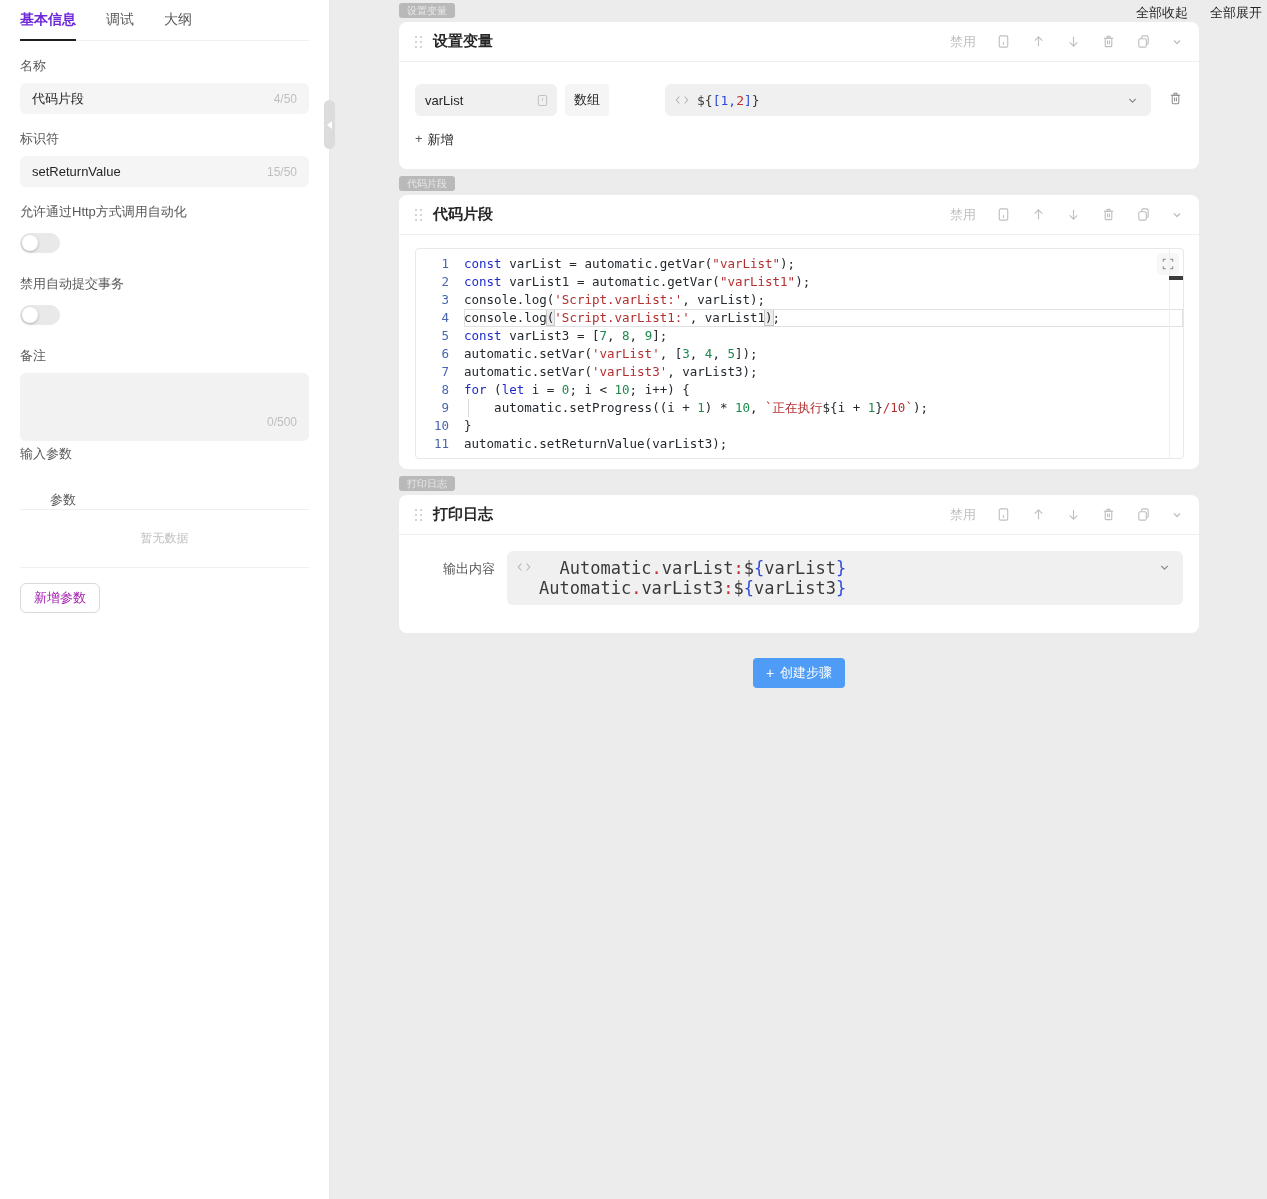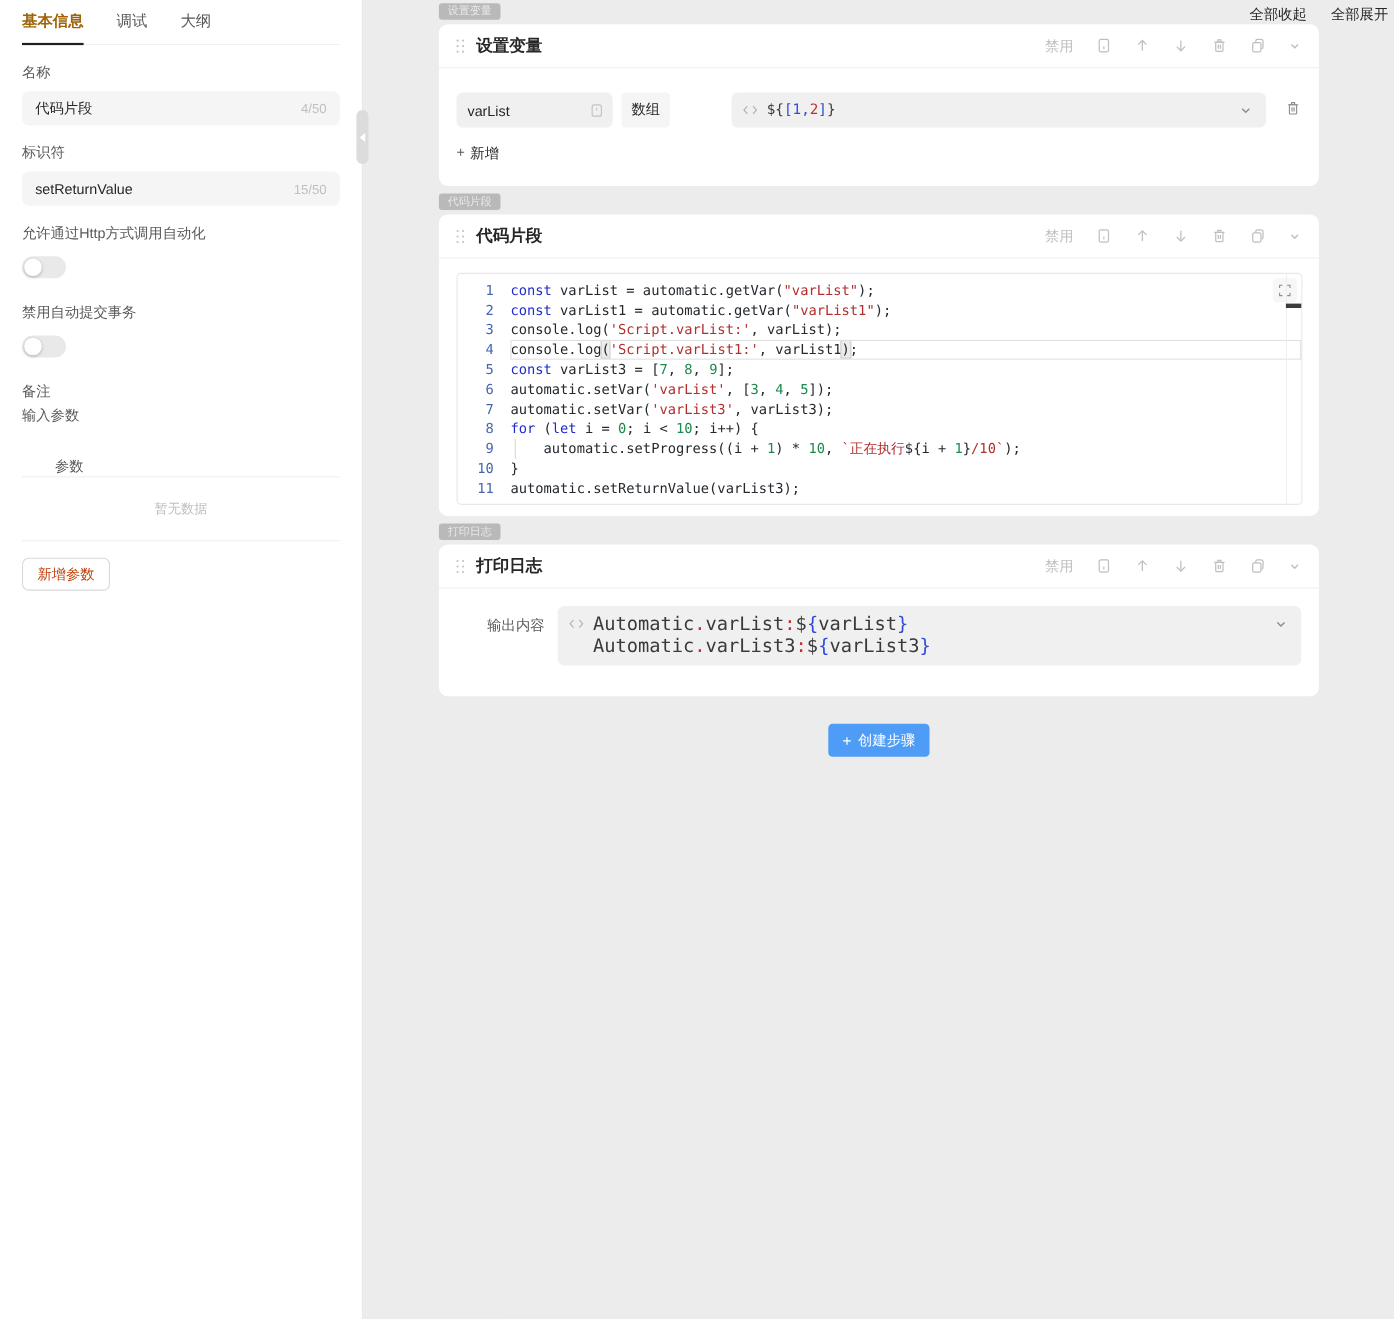--- a/index.html
+++ b/index.html
@@ -5,37 +5,37 @@
   * { margin:0; padding:0; box-sizing:border-box; }
   html,body { background:#ececec; }
   .app { position:relative; width:1267px; height:1199px; background:#ececec;
          font-family:"Liberation Sans", sans-serif; display:flex; overflow:hidden; }
 
   
   .sidebar { width:330px; flex-shrink:0; background:#fff; border-right:1px solid #e8e8e8;
              padding:0 20px; }
   .tabs { display:flex; gap:30px; padding-top:11px; border-bottom:1px solid #f0f0f0; }
   .tab { font-size:14px; color:#595959; padding-bottom:10px; cursor:pointer; }
-  .tab.active { color:#a16207; font-weight:bold; border-bottom:2px solid #1f1f1f; margin-bottom:-1px; }
+  .tab.active { color:#6d28d9; font-weight:bold; border-bottom:2px solid #1f1f1f; margin-bottom:-1px; }
   .f-label { margin-top:16px; font-size:13px; color:#595959; }
   .input { height:31px; background:#f5f5f5; border-radius:6px; display:flex; align-items:center;
            padding:0 12px; margin-top:8px; font-size:13px; color:#262626; }
   .input .counter { margin-left:auto; color:#bfbfbf; font-size:12px; }
   .toggle { width:40px; height:20px; border-radius:10px; background:#e9e9e9; margin-top:12px;
             position:relative; cursor:pointer; }
   .toggle .knob { position:absolute; left:2px; top:2px; width:16px; height:16px; border-radius:50%;
                   background:#fff; box-shadow:0 1px 3px rgba(0,0,0,.25); }
   .remark-box { height:68px; background:#f2f2f2; border-radius:6px; margin-top:8px; position:relative; }
   .remark-box .counter { position:absolute; right:12px; bottom:12px; color:#bfbfbf; font-size:12px; }
   .param-col-header { margin-top:18px; padding:10px 0 0 30px; font-size:13px; color:#595959;
                       border-bottom:1px solid #f0f0f0; }
   .empty { text-align:center; color:#bfbfbf; font-size:12px; padding:20px 0;
            border-bottom:1px solid #f0f0f0; }
   .add-param-btn { margin-top:15px; padding:5px 13px; background:#fff; border:1px solid #d9d9d9;
-                   border-radius:6px; font-size:13px; color:#c2410c; cursor:pointer;
+                   border-radius:6px; font-size:13px; color:#a21caf; cursor:pointer;
                    font-family:"Liberation Sans", sans-serif; }
 
   
   .divider-handle { position:absolute; left:324px; top:100px; width:11px; height:49px;
                     background:#dcdcdc; border-radius:6px; z-index:5; cursor:pointer;
                     display:flex; align-items:center; justify-content:center; }
   .divider-handle .tri { width:0; height:0; border-top:4px solid transparent;
                          border-bottom:4px solid transparent; border-right:5px solid #fff; }
 
   
@@ -92,21 +92,21 @@
   .c-d { color:#24292e; } .c-k { color:#1f2bcb; } .c-s { color:#b22f2f; } .c-n { color:#1b8a4b; }
   .c-bh { color:#24292e; background:#ececec; outline:1px solid #c8c8c8; }
   .c-d2 { color:#3a3a3a; } .c-b { color:#2f4bd8; } .c-r { color:#c03030; }
   .expand-btn { position:absolute; top:4px; right:4px; width:22px; height:22px; background:#f7f7f7;
                 border:none; border-radius:4px; display:flex; align-items:center; justify-content:center;
                 cursor:pointer; }
   .scroll-track { position:absolute; top:0; right:0; bottom:0; width:14px; border-left:1px solid #efefef; }
   .scroll-thumb { position:absolute; top:27px; right:0; width:14px; height:4px; background:#3c3c3c; cursor:grab; }
 
   
-  .log-body { padding:16px 16px 28px; display:flex; align-items:flex-start; }
+  .log-body { padding:16px 16px 28px; display:flex; align-items:flex-start;text-align:right; }
   .out-label { margin:9px 12px 0 28px; font-size:13px; color:#595959; flex-shrink:0; }
   .out-field { flex:1; background:#f0f0f0; border-radius:6px; padding:7px 30px 7px 10px;
                position:relative; display:flex; cursor:pointer; }
   .out-lines { margin-left:8px; font-family:"DejaVu Sans Mono", monospace; font-size:17px; line-height:20px; }
   .out-field .code-glyph { margin-top:3px; }
   .out-field .chev { position:absolute; right:12px; top:10px; }
 
   .create-row { display:flex; justify-content:center; margin-top:25px; }
   .create-btn { background:#4e9cf5; color:#fff; border:none; border-radius:4px; padding:6px 13px;
                 font-size:13px; display:inline-flex; align-items:center; gap:6px; cursor:pointer;
@@ -141,20 +141,23 @@
     <div class="toggle">
         <span class="knob"></span>
       </div>
 
     <div class="f-label" style="margin-top:22px">禁用自动提交事务</div>
     <div class="toggle">
         <span class="knob"></span>
       </div>
 
     <div class="f-label" style="margin-top:22px">备注</div>
+    <div class="remark-box">
+      <span class="counter">0/500</span>
+    </div>
 
     <div class="f-label" style="margin-top:4px">输入参数</div>
     <div class="param-col-header">参数</div>
     <div class="empty">暂无数据</div>
     <button class="add-param-btn">新增参数</button>
   </aside>
 
   <div class="divider-handle">
     <span class="tri"></span>
   </div>

